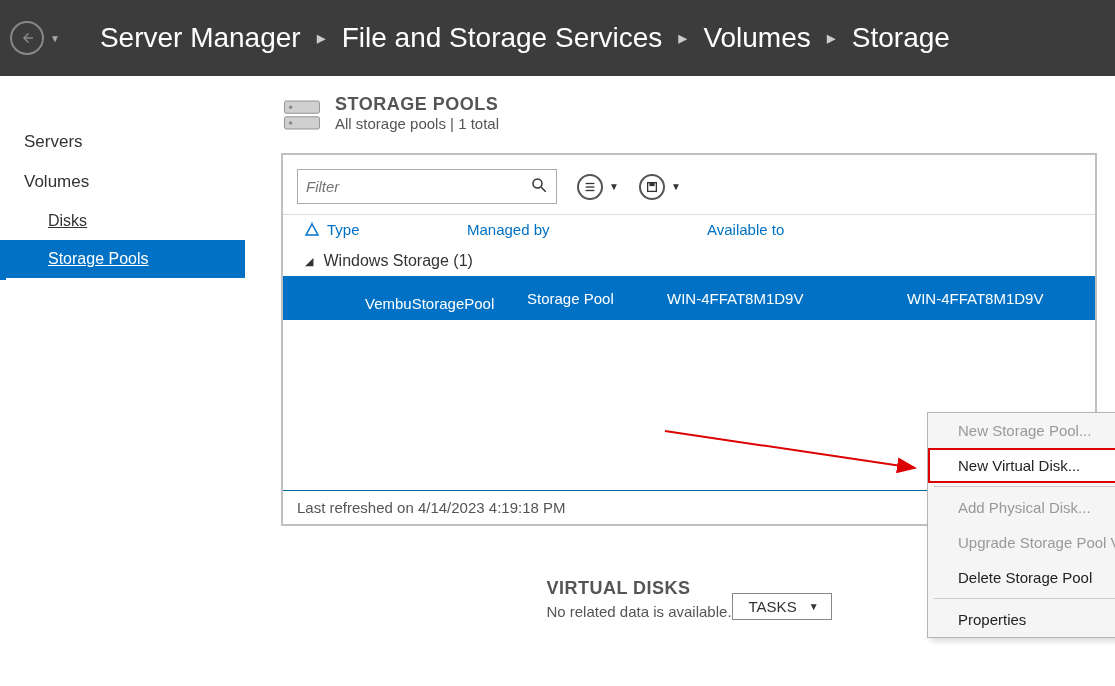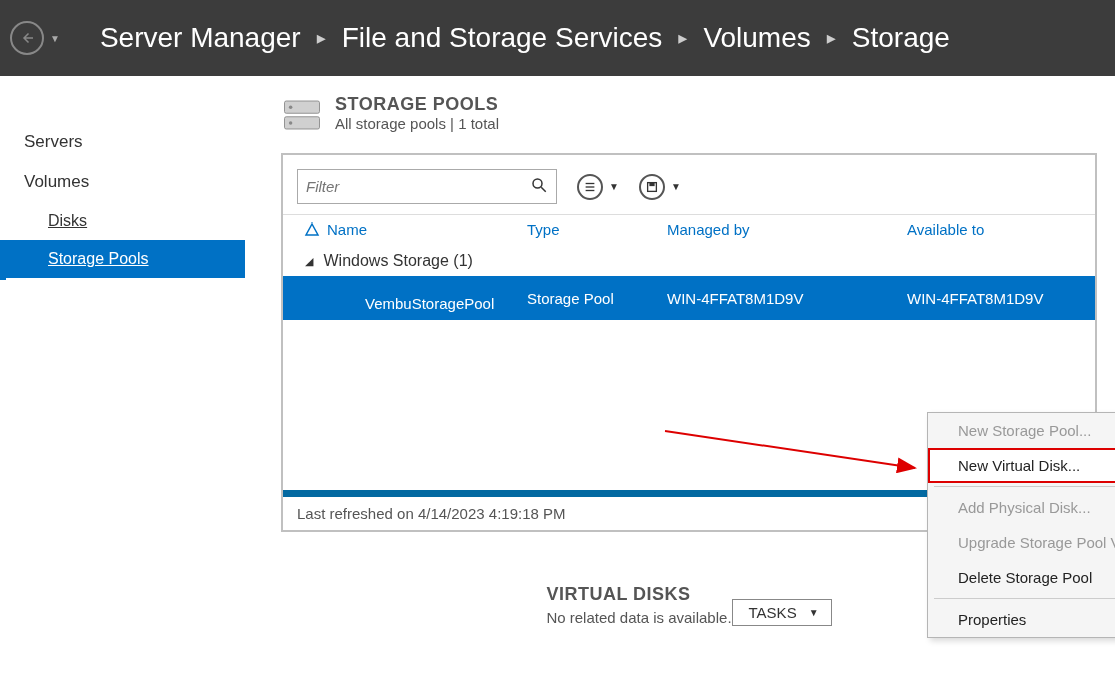--- a/index.html
+++ b/index.html
@@ -43,21 +43,21 @@
     .col-managed { width: 240px; }
     .col-avail { width: 170px; }
     
     .group-row { display: flex; align-items: center; padding: 6px 22px; font-size: 16px; }
     .group-tri { font-size: 11px; margin-right: 10px; }
     
     .data-row { display: flex; align-items: center; background: #0071c5; color: #fff; padding: 8px 14px; font-size: 15px; }
     .data-row .col-name { padding-left: 38px; margin-top: 11px; }
     
     .panel-blank { height: 170px; }
-    .panel-foot { border-top: 7px solid #0369a1; padding: 8px 14px; color: #555; font-size: 15px; }
+    .panel-foot { border-top: 1px solid #0369a1; padding: 8px 14px; color: #555; font-size: 15px; }
     
     .section2-outer { margin-top: 52px; display: flex; justify-content: center; align-items: flex-end; }
     .section2-title { font-size: 18px; font-weight: 600; color: #555; letter-spacing: 0.5px; }
     .section2-sub { font-size: 15px; color: #555; margin-top: 4px; }
     .tasks-btn { border: 1px solid #888; padding: 4px 12px 4px 16px; display: inline-flex; align-items: center; gap: 12px; font-size: 15px; }
     
     .context-menu { position: absolute; top: 336px; left: 682px; width: 378px; background: #f5f5f5; border: 1px solid #b5b5b5; box-shadow: 3px 3px 6px rgba(0,0,0,0.15); }
     .ctx-item { padding: 9px 30px; font-size: 15px; color: #222; cursor: pointer; }
     .ctx-item.disabled { color: #999; }
     .ctx-item.highlighted { outline: 2px solid #d00; outline-offset: -2px; background: #fff; }
@@ -144,21 +144,20 @@
         </div>
       </div>
 
       <div class="table-header">
         <div class="col-warn">
           <svg width="16" height="16" viewBox="0 0 16 16">
               <path d="M8 2 L14 13 H2 Z" fill="none" stroke="#0071c5" stroke-width="1.5"></path>
               <line x1="8" y1="1" x2="8" y2="-2" stroke="#0071c5"></line>
             </svg>
         </div>
-        <div class="th col-name">Name</div>
         <div class="th col-type">Type</div>
         <div class="th col-managed">Managed by</div>
         <div class="th col-avail">Available to</div>
       </div>
 
       <div class="group-row">
         <span class="group-tri">◢</span>
         <span>Windows Storage (1)</span>
       </div>
 

